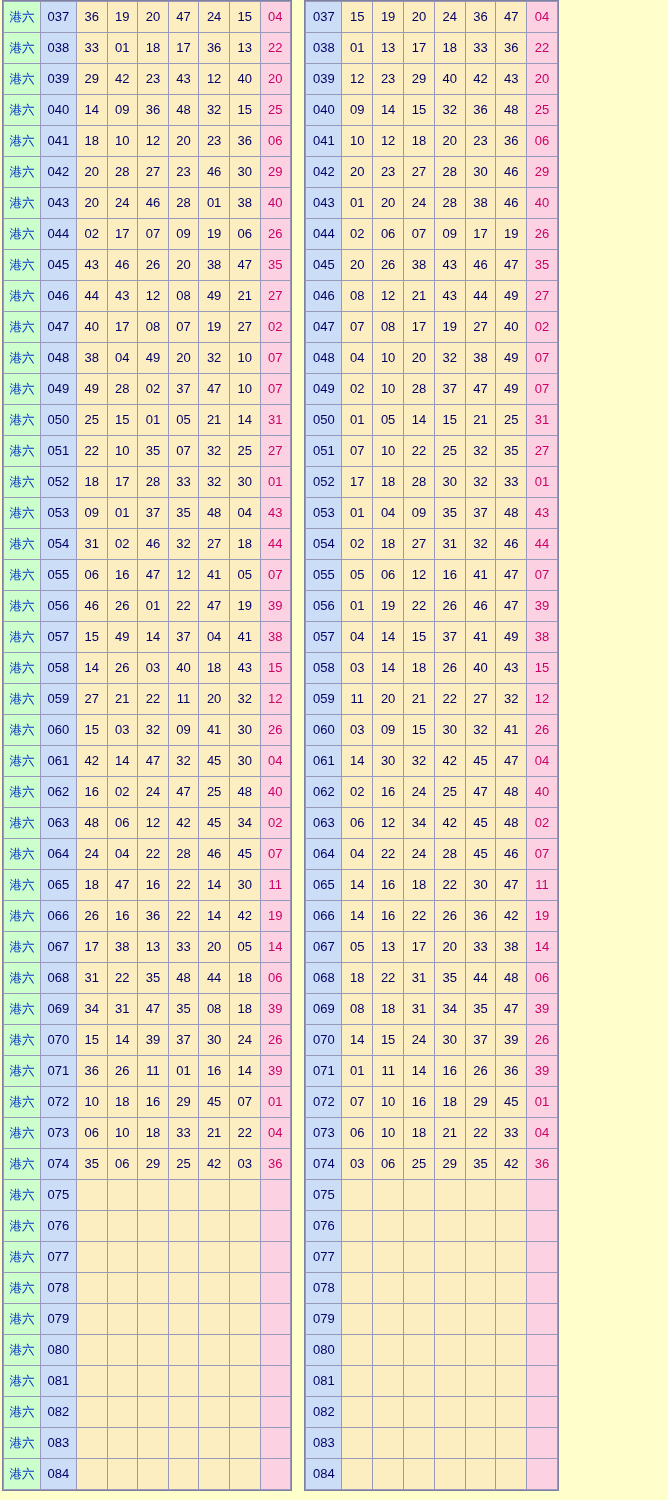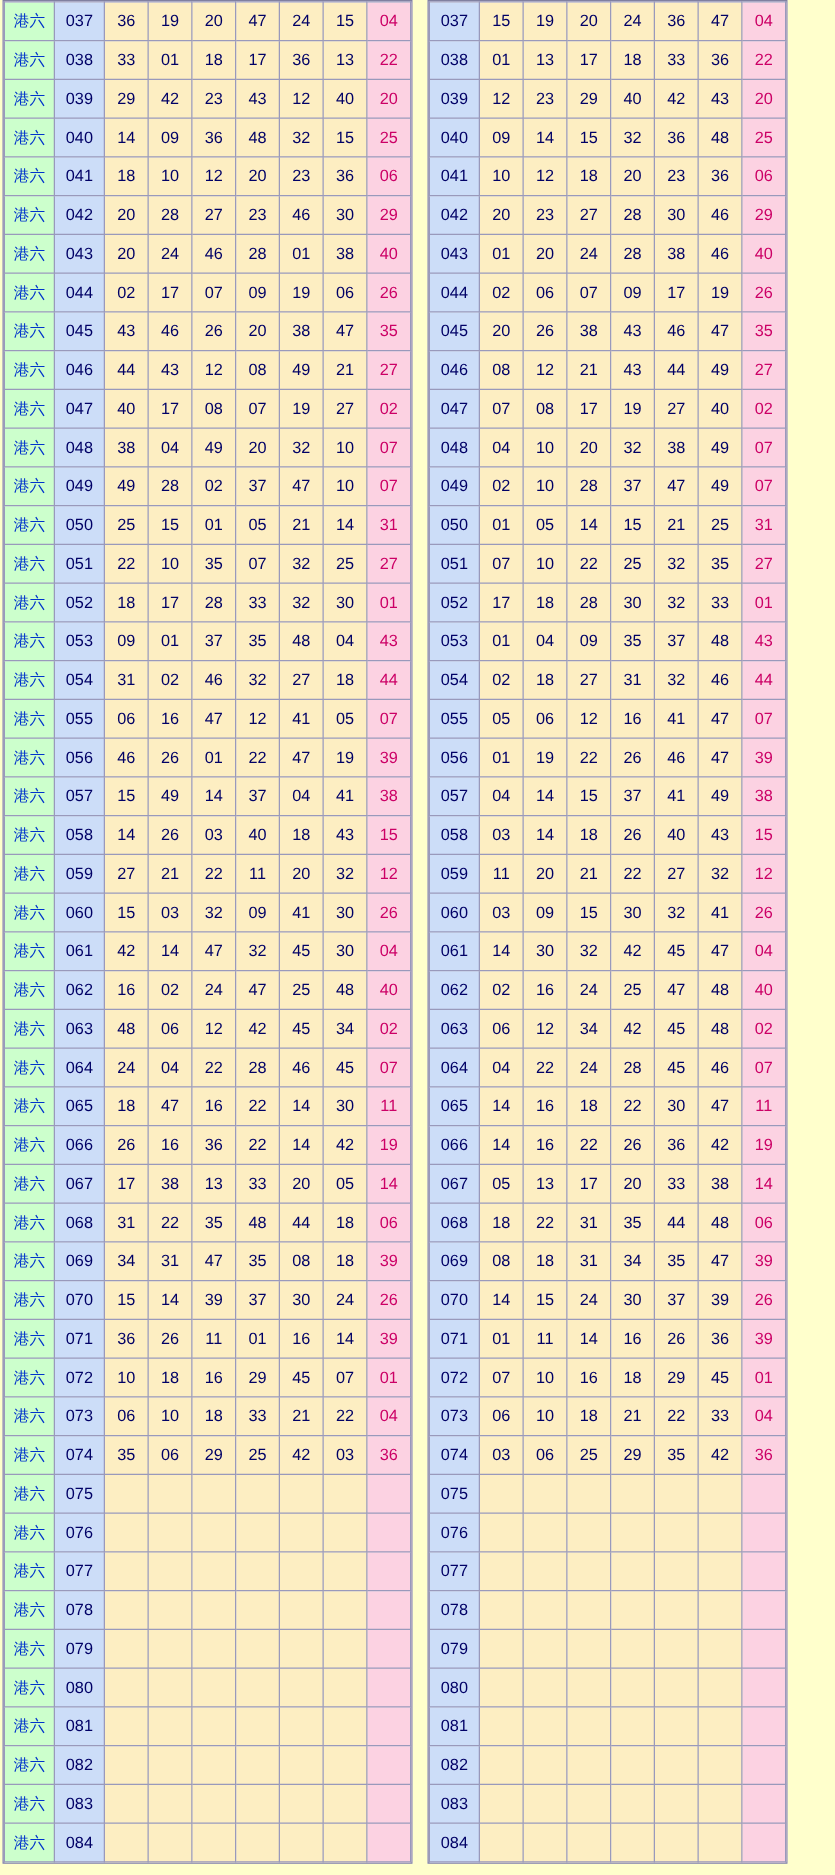--- a/index.html
+++ b/index.html
@@ -7,21 +7,21 @@
     padding: 0;
   }
   body {
     width: 668px;
     height: 1500px;
     background: #ffffcc;
     font-family: "Liberation Sans", sans-serif;
     overflow: hidden;
   }
   .page {
-    width: 668px;
+    width: 559px;
     height: 1500px;
     display: flex;
     flex-direction: row;
     align-items: flex-start;
     box-sizing: border-box;
     padding: 0;
     background: #ffffcc;
   }
   .tablewrap {
     border: 1px solid #8080a0;

